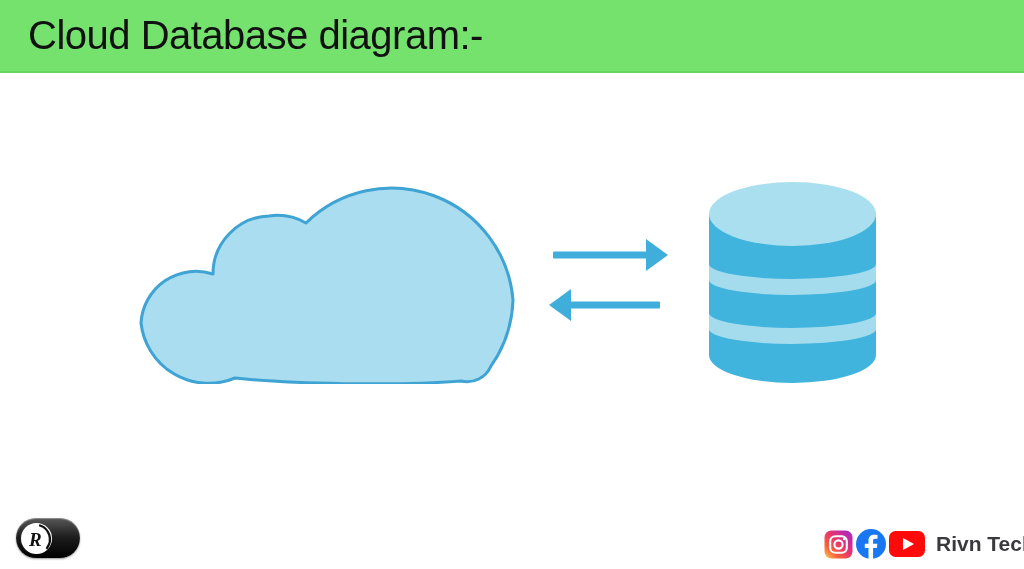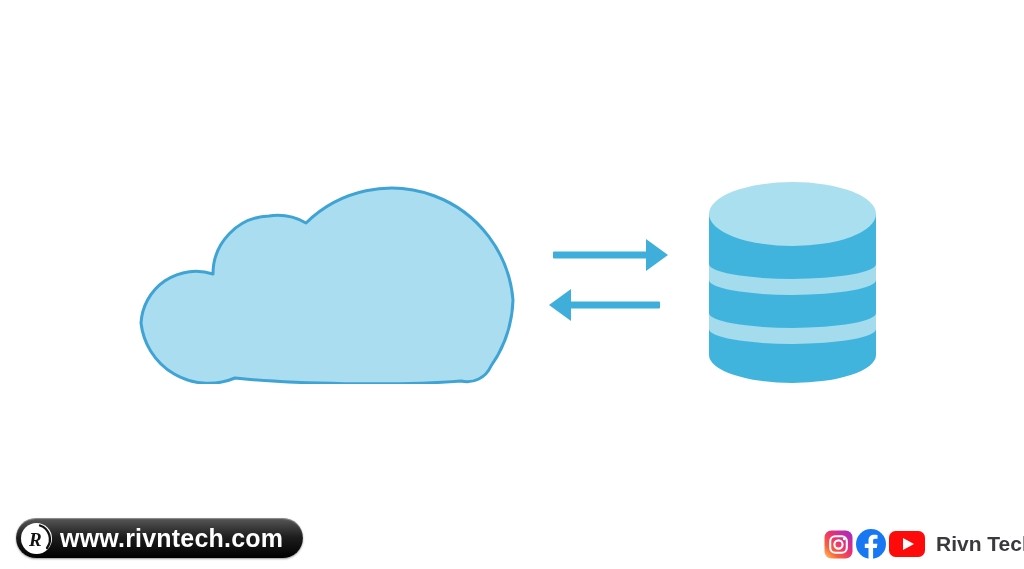--- a/index.html
+++ b/index.html
@@ -78,20 +78,23 @@
     font-weight: 700;
     color: #3A3A3E;
     white-space: nowrap;
   }
 </style>
 </head>
 <body>
 
 <div class="page">
 
+  <div class="header">
+    <span class="header-title">Cloud Database diagram:-</span>
+  </div>
 
   <svg class="cloud-svg" viewBox="0 0 378 218" aria-hidden="true">
     <path d="M 2,157
              A 55 55 0 0 1 74,108
              A 58 58 0 0 1 130,50
              A 58 58 0 0 1 167,57
              A 122 122 0 0 1 374,134
              A 122 122 0 0 1 352,200
              A 26 26 0 0 1 322,215
              C 260,220 150,218 96,212
@@ -118,21 +121,20 @@
 
     <ellipse cx="84.5" cy="33" rx="83.5" ry="32" fill="#A9DFEF"></ellipse>
   </svg>
 
   <div class="site-badge">
     <svg class="site-badge-logo" viewBox="0 0 33 33" aria-hidden="true">
       <circle cx="16.5" cy="16.5" r="15.5" fill="#ffffff"></circle>
       <path d="M 20,3.5 A 14.5 14.5 0 0 1 27,26" fill="none" stroke="#111111" stroke-width="2.3" stroke-linecap="round"></path>
       <text x="9" y="23.5" font-size="19" font-weight="bold" font-style="italic" font-family="Liberation Serif, serif" fill="#111111">R</text>
     </svg>
-    <span class="site-badge-url">www.rivntech.com</span>
   </div>
 
   <div class="social-strip">
 
     <svg class="social-icon" width="29" height="29" viewBox="0 0 29 29">
       <defs>
         <linearGradient id="igGrad" x1="0" y1="1" x2="1" y2="0">
           <stop offset="0" stop-color="#FFD065"></stop>
           <stop offset="0.25" stop-color="#F7653A"></stop>
           <stop offset="0.55" stop-color="#E9336F"></stop>

